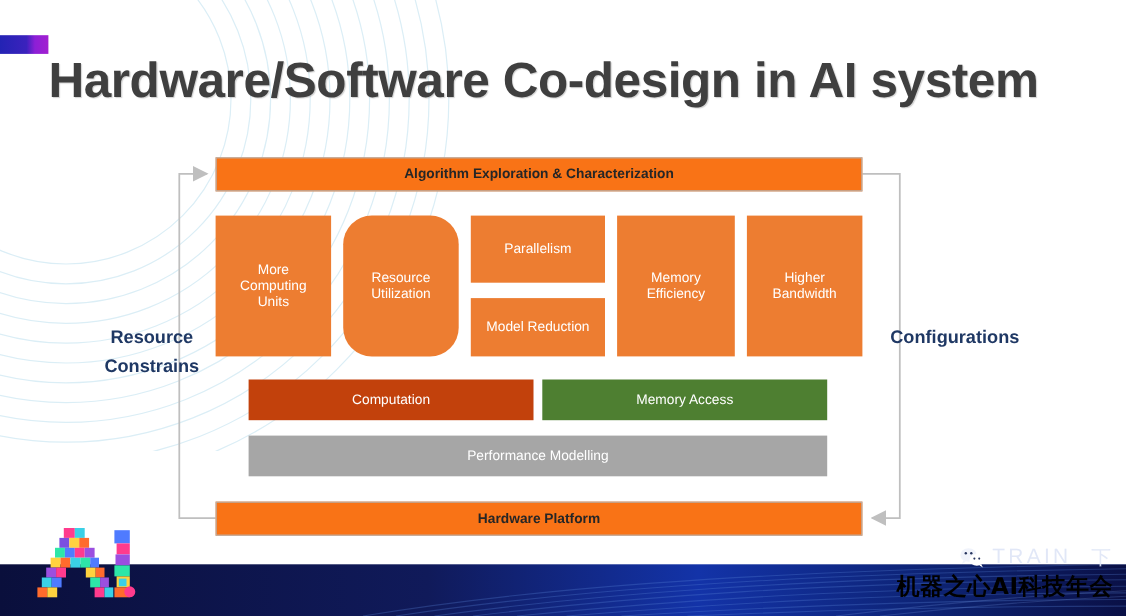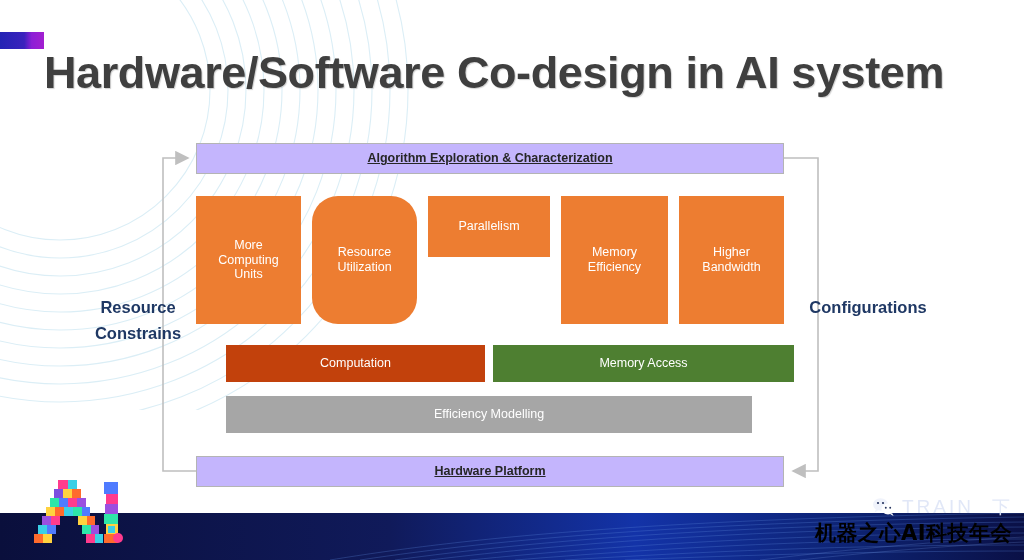--- a/index.html
+++ b/index.html
@@ -48,26 +48,25 @@
 
   .flowbox {
     position: absolute;
     display: flex; align-items: center; justify-content: center;
     text-align: center;
     line-height: 1.18;
   }
 
   
   .gray-outline {
-    background: #c4b5fd;
+    background: #f97316;
     border: 1.5px solid #b4b4b4;
     color: #262626;
     font-size: 12.5px;
     font-weight: bold;
-    text-decoration: underline;
   }
 
   
   .orange { background: #ed7d31; color: #ffffff; font-size: 12.5px; }
 
   
   .blue  { background: #c2410c; color: #ffffff; font-size: 12.5px; }
   .green { background: #4e7f31; color: #ffffff; font-size: 12.5px; }
   .gray  { background: #a6a6a6; color: #ffffff; font-size: 12.5px; }
 
@@ -177,41 +176,44 @@
 
     <div class="flowbox orange" style="left:312px; top:196px; width:105px; height:128px; white-space:pre-line;border-radius:26px;">
       <span>Resource
 Utilization</span>
     </div>
 
     <div class="flowbox orange" style="left:428px; top:196px; width:122px; height:61px;">
       <span>Parallelism</span>
     </div>
 
+    <div class="flowbox orange" style="left:428px; top:271px; width:122px; height:53px;">
+      <span>Model Reduction</span>
+    </div>
 
     <div class="flowbox orange" style="left:561px; top:196px; width:107px; height:128px; white-space:pre-line;">
       <span>Memory
 Efficiency</span>
     </div>
 
     <div class="flowbox orange" style="left:679px; top:196px; width:105px; height:128px; white-space:pre-line;">
       <span>Higher
 Bandwidth</span>
     </div>
 
     <div class="flowbox blue" style="left:226px; top:345px; width:259px; height:37px;">
       <span>Computation</span>
     </div>
 
-    <div class="flowbox green" style="left:493px; top:345px; width:301px; height:37px;">
+    <div class="flowbox green" style="left:493px; top:345px; width:259px; height:37px;">
       <span>Memory Access</span>
     </div>
 
     <div class="flowbox gray" style="left:226px; top:396px; width:526px; height:37px;">
-      <span>Efficiency Modelling</span>
+      <span>Performance Modelling</span>
     </div>
 
     <div class="flowbox gray-outline" style="left:196px; top:456px; width:588px; height:31px;">
       <span>Hardware Platform</span>
     </div>
 
     <div class="side-label" style="left:82px; top:294px; width:112px;">
       <div>Resource</div>
       <div>Constrains</div>
     </div>

